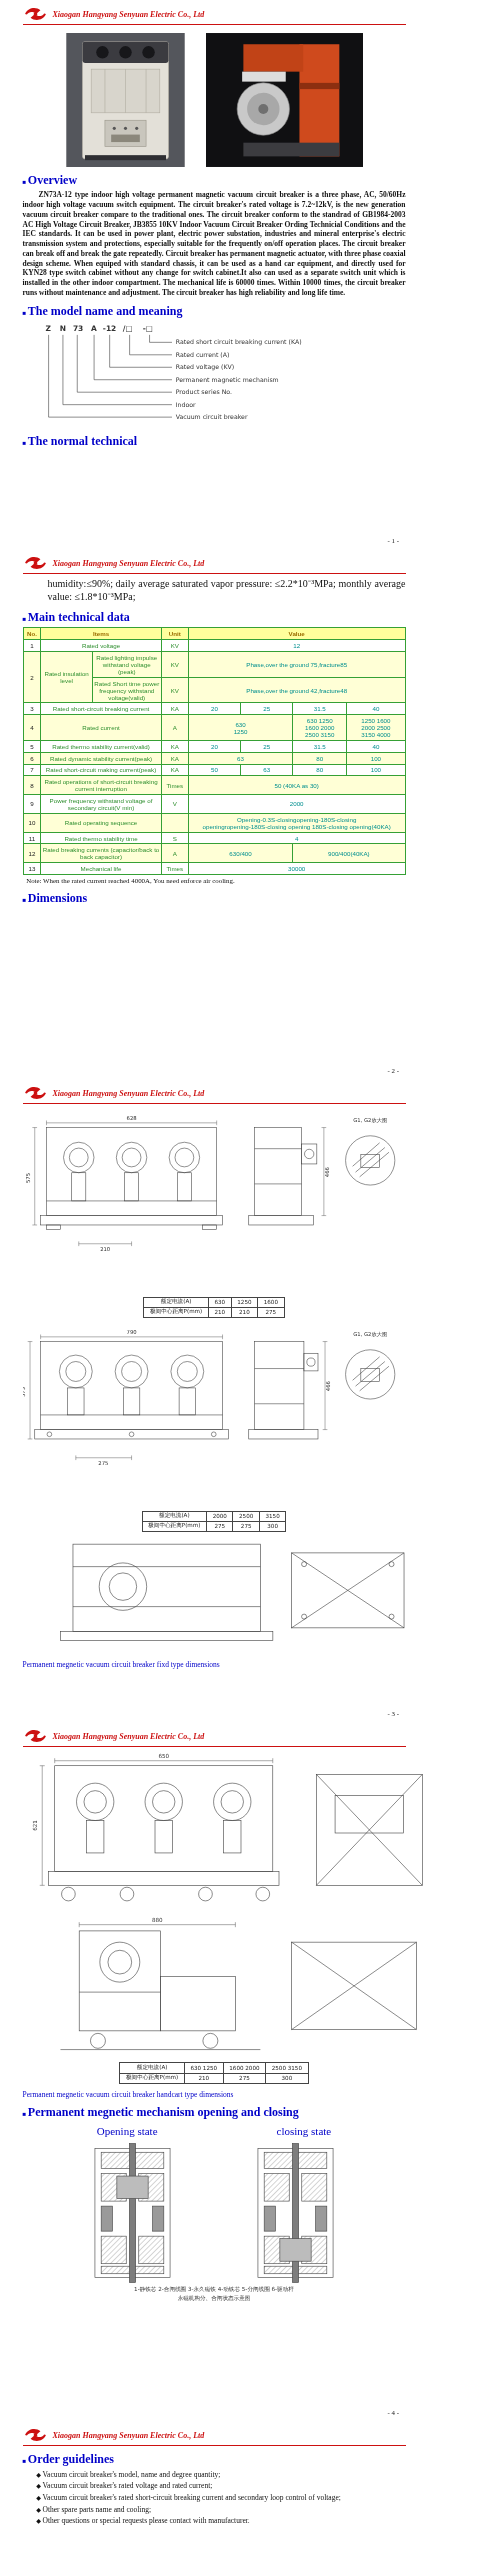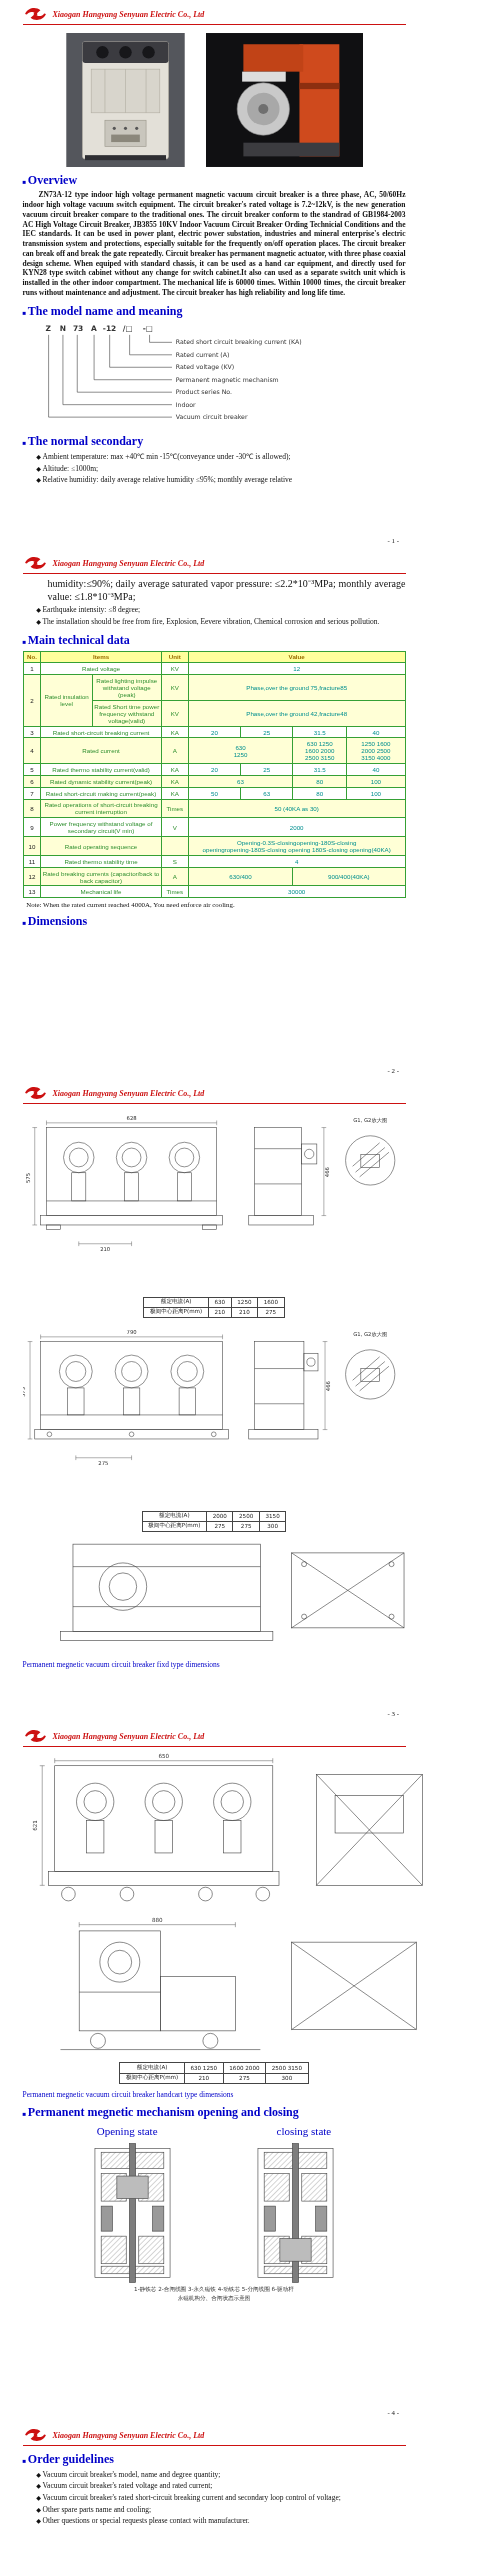--- a/index.html
+++ b/index.html
@@ -118,45 +118,36 @@
         <text x="221" y="37">Rated short circuit breaking current (KA)</text>
         <text x="221" y="57">Rated current (A)</text>
         <text x="221" y="77">Rated voltage (KV)</text>
         <text x="221" y="97">Permanent magnetic mechanism</text>
         <text x="221" y="117">Product series No.</text>
         <text x="221" y="137">Indoor</text>
         <text x="221" y="157">Vacuum circuit breaker</text>
       </g>
     </svg>
 
-    <h3 class="bh">The normal secondary</h3>
-    <ul class="dlist">
-      <li>Ambient temperature: max +40℃ min -15℃(conveyance under -30℃ is allowed);</li>
-      <li>Altitude: ≤1000m;</li>
-      <li>Relative humidity: daily average relative humidity ≤95%; monthly average relative</li>
-    </ul>
+    <h3 class="bh">The normal technical</h3>
 
     <div class="pno">- 1 -</div>
   </section>
 
   <section class="page" id="p2">
     <header class="hdr">
       <svg class="logo" width="25" height="16" viewBox="0 0 40 26">
         <path d="M3 13 C8 2, 21 1, 28 7 L21 13 C16 8, 9 9, 6 14 Z" fill="#cc1111"></path>
         <path d="M37 13 C32 24, 19 25, 12 19 L19 13 C24 18, 31 17, 34 12 Z" fill="#cc1111"></path>
         <circle cx="20" cy="13" r="3" fill="#cc1111"></circle>
       </svg>
       <span class="cname">Xiaogan Hangyang Senyuan Electric Co., Ltd</span>
     </header>
 
     <p class="cont">humidity:≤90%; daily average saturated vapor pressure: ≤2.2*10⁻³MPa; monthly average value: ≤1.8*10⁻³MPa;</p>
-    <ul class="dlist">
-      <li>Earthquake intensity: ≤8 degree;</li>
-      <li>The installation should be free from fire, Explosion, Eevere vibration, Chemical corrosion and serious pollution.</li>
-    </ul>
 
     <h3 class="bh">Main technical data</h3>
 
     <table class="tech">
       <colgroup>
         <col style="width:19px">
           <col style="width:57px">
           <col style="width:76px">
           <col style="width:29px">
         <col style="width:62px">

